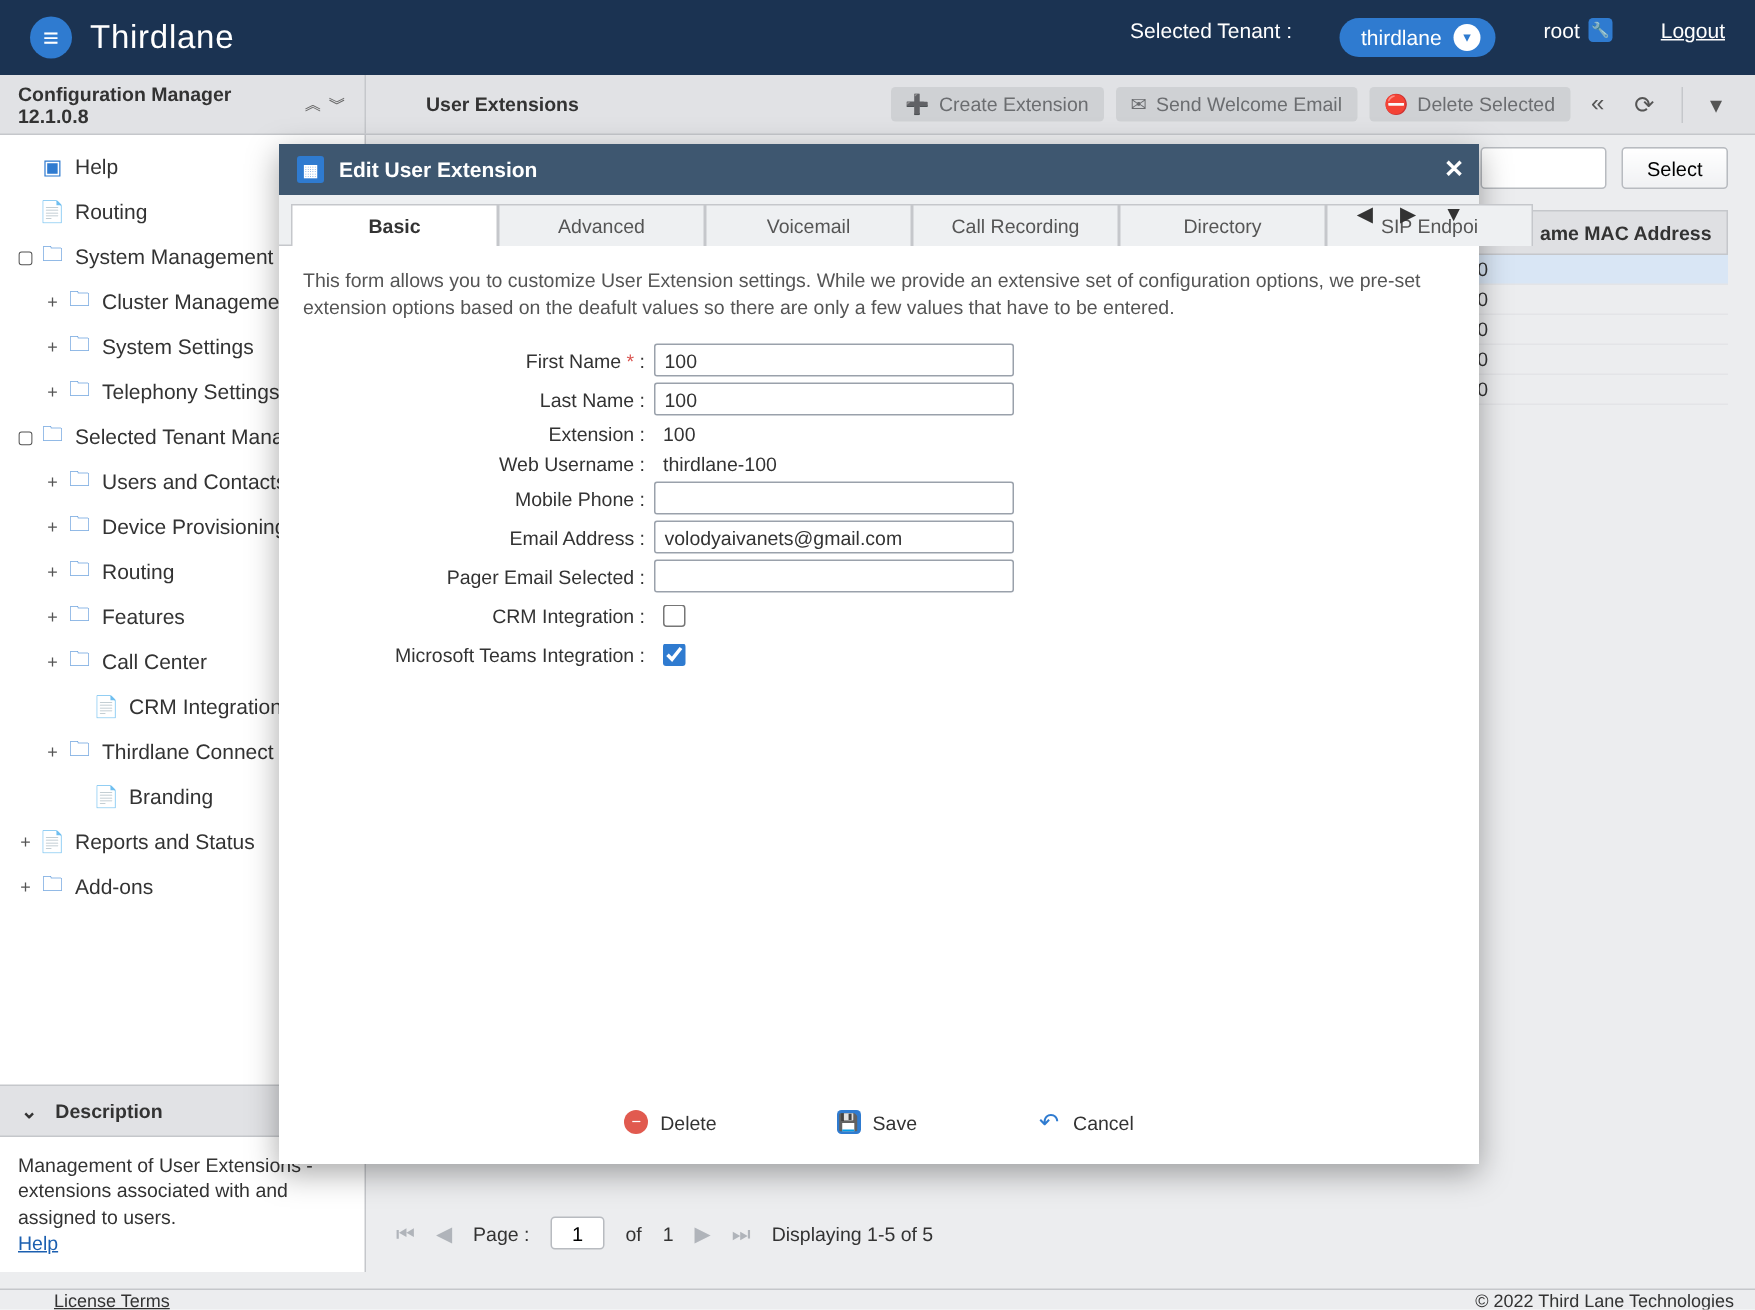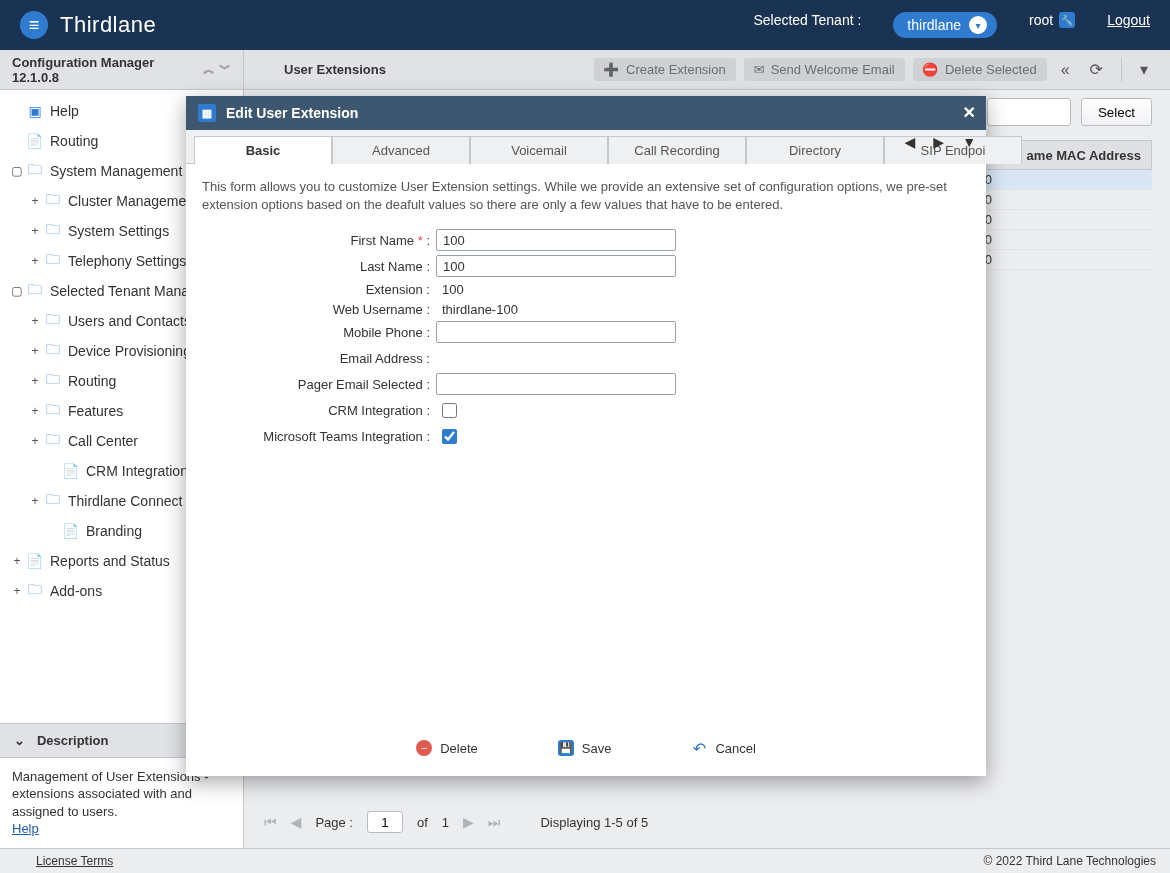--- a/index.html
+++ b/index.html
@@ -53,21 +53,21 @@
   .table-body { position:absolute; top:80px; left:14px; right:18px; }
   .table-row { height:20px; border-bottom:1px solid #e3e4e7; display:flex; justify-content:flex-end; padding-right:160px; font-size:13px; color:#333; align-items:center;}
   .table-row:first-child { background:#d9e6f5; }
 
   .pager { position:absolute; left:14px; right:18px; bottom:8px; height:36px; display:flex; align-items:center; gap:14px; padding:0 6px; color:#333; }
   .pager .pbtn { color:#2f7bd0; cursor:pointer; font-size:14px; }
   .pager .pbtn.disabled { color:#b0b4ba; }
   .pager input { width:36px; height:22px; text-align:center; border:1px solid #b8bbc0; border-radius:3px;}
 
   
-  .bottombar { position:absolute; left:0; right:0; bottom:0; height:25px; background:#ecedef; border-top:1px solid #c5c7cb; display:flex; align-items:center; justify-content:space-between; padding:0 14px; font-size:12px; color:#333;}
+  .bottombar { position:absolute; left:0; right:0; bottom:0; height:14px; background:#ecedef; border-top:1px solid #c5c7cb; display:flex; align-items:center; justify-content:space-between; padding:0 14px; font-size:12px; color:#333;}
   .bottombar .license { text-decoration:underline; margin-left:22px; cursor:pointer;}
 
   
   .modal { position:absolute; top:96px; left:186px; width:800px; height:680px; background:#fff; box-shadow:0 6px 20px rgba(0,0,0,0.35); display:flex; flex-direction:column; z-index:50;}
   .modal-header { height:34px; background:#3e5770; color:#fff; display:flex; align-items:center; padding:0 12px; font-size:14px; font-weight:600; position:relative;}
   .modal-header .mh-icon { width:18px; height:18px; background:#2f7bd0; margin-right:10px; display:flex; align-items:center; justify-content:center; font-size:11px; border-radius:2px;}
   .modal-header .close { position:absolute; right:10px; top:7px; cursor:pointer; font-size:16px; color:#fff;}
   .modal-tabs { height:34px; border-bottom:1px solid #c5c7cb; display:flex; align-items:flex-end; padding:0 8px; background:#eef0f2; position:relative;}
   .mtab { flex:0 0 138px; text-align:center; height:28px; line-height:28px; border:1px solid #c5c7cb; border-bottom:none; background:#eef0f2; color:#555; font-size:13px; cursor:pointer; position:relative; top:1px;}
   .mtab.active { background:#fff; color:#333; font-weight:600; }
@@ -270,21 +270,21 @@
   </div>
   <div class="pager">
     <span class="pbtn disabled">⏮</span>
     <span class="pbtn disabled">◀</span>
     <span>Page :</span>
     <input type="text" value="1" style="">
     <span>of</span>
     <span>1</span>
     <span class="pbtn disabled">▶</span>
     <span class="pbtn disabled">⏭</span>
-    <span style="margin-left:26px;text-align:right;">Displaying 1-5 of 5</span>
+    <span style="margin-left:0;text-align:right;">Displaying 1-5 of 5</span>
   </div>
 </div>
 
 <div class="bottombar">
   <span class="license">License Terms</span>
   <span>© 2022 Third Lane Technologies</span>
 </div>
 
 <div class="modal">
   <div class="modal-header">
@@ -323,20 +323,21 @@
     <div class="frow" style="height:20px;">
       <span class="lbl">Web Username :</span>
       <span class="val">thirdlane-100</span>
     </div>
     <div class="frow">
       <span class="lbl">Mobile Phone :</span>
       <input type="text" value="" style="">
     </div>
     <div class="frow">
       <span class="lbl">Email Address :</span>
+      <input type="text" value="volodyaivanets@gmail.com" style="">
     </div>
     <div class="frow">
       <span class="lbl">Pager Email Selected :</span>
       <input type="text" value="" style="">
     </div>
     <div class="frow">
       <span class="lbl">CRM Integration :</span>
       <input type="checkbox" style="">
     </div>
     <div class="frow">

